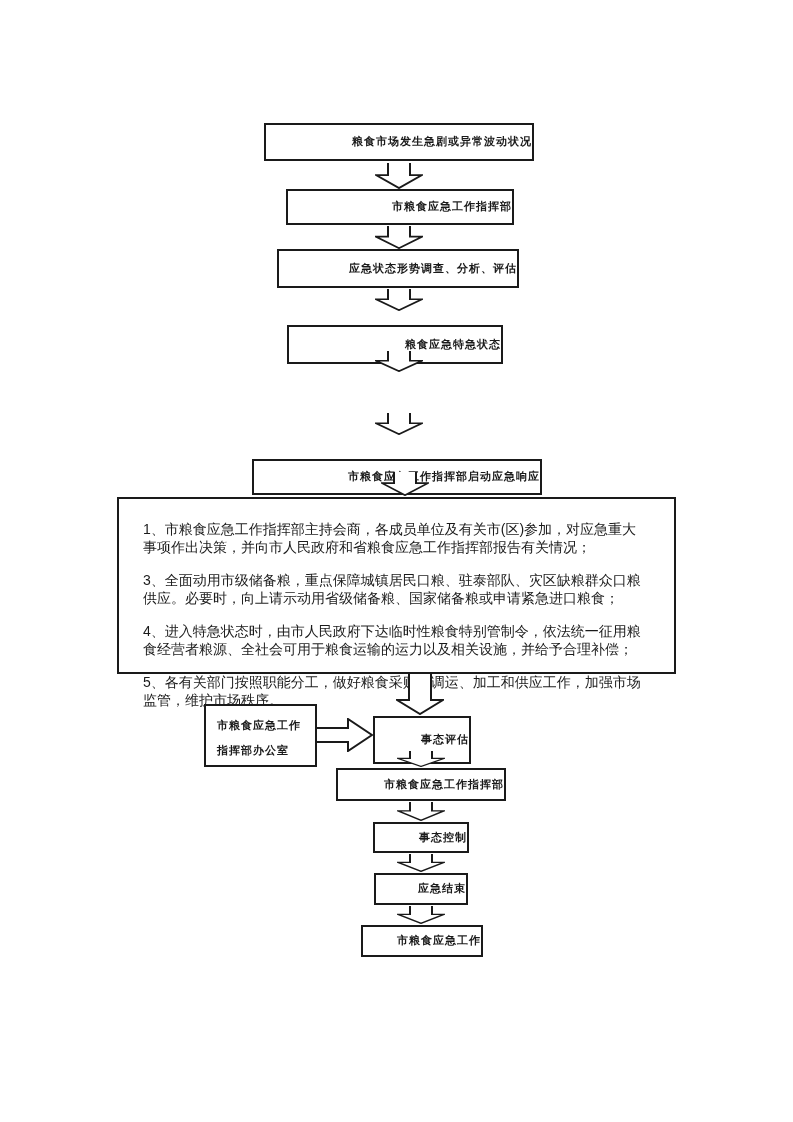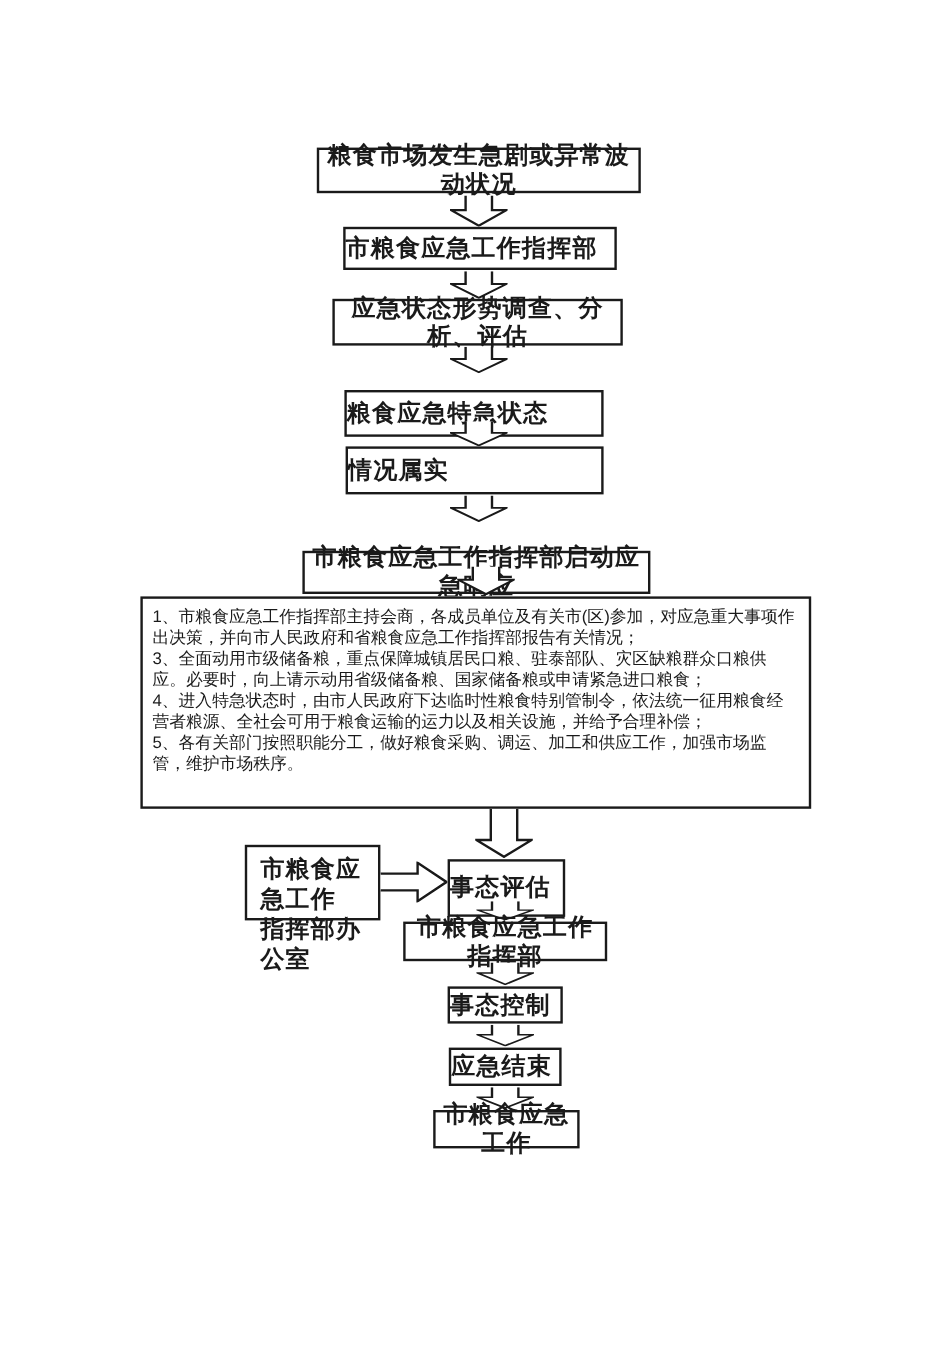--- a/index.html
+++ b/index.html
@@ -11,23 +11,23 @@
     color:#1a1a1a;
     overflow:hidden;
   }
   .node {
     position:absolute;
     box-sizing:border-box;
     border:2px solid #1a1a1a;
     background:#ffffff;
     display:flex;
     align-items:center;
-    justify-content:flex-start;
+    justify-content:flex-end;
     text-align:center;
-    font-size:20px;
+    font-size:11px;
     font-weight:600;
     letter-spacing:1px;
     line-height:1.2;
   }
   .office {
     display:block;
     text-align:left;
     padding:7px 0 0 11px;
     line-height:25px;
     letter-spacing:1px;
@@ -36,21 +36,21 @@
     position:absolute;
     box-sizing:border-box;
     border:2px solid #1a1a1a;
     background:#ffffff;
     padding:6px 8px;
     font-size:14px;
     font-weight:500;
     line-height:17.5px;
     text-align:left;
   }
-  .bigbox p { margin:0; padding:0; }
+  .bigbox p { margin:16px; padding:0; }
   .arrow { position:absolute; display:block; }
 </style>
 </head>
 <body>
 
 <div class="canvas">
 
   <div class="node" style="left:264px;top:123px;width:270px;height:38px;">
     <span>粮食市场发生急剧或异常波动状况</span>
   </div>
@@ -76,23 +76,20 @@
   </svg>
 
   <div class="node" style="left:287px;top:325px;width:216px;height:39px;">
     <span>粮食应急特急状态</span>
   </div>
 
   <svg class="arrow" style="left:375px;top:351px;" width="48" height="21" viewBox="0 0 48 28" preserveAspectRatio="none">
     <path d="M13 0 V13 H1 L24 27 L47 13 H35 V0" fill="#ffffff" stroke="#1a1a1a" stroke-width="2"></path>
   </svg>
 
-  <div class="node" style="left:288px;top:372px;width:215px;height:40px;">
-    <span>情况属实</span>
-  </div>
 
   <svg class="arrow" style="left:375px;top:413px;" width="48" height="22" viewBox="0 0 48 28" preserveAspectRatio="none">
     <path d="M13 0 V13 H1 L24 27 L47 13 H35 V0" fill="#ffffff" stroke="#1a1a1a" stroke-width="2"></path>
   </svg>
 
   <div class="node" style="left:252px;top:459px;width:290px;height:36px;">
     <span>市粮食应急工作指挥部启动应急响应</span>
   </div>
 
   <svg class="arrow" style="left:381px;top:472px;" width="48" height="24" viewBox="0 0 48 28" preserveAspectRatio="none">

